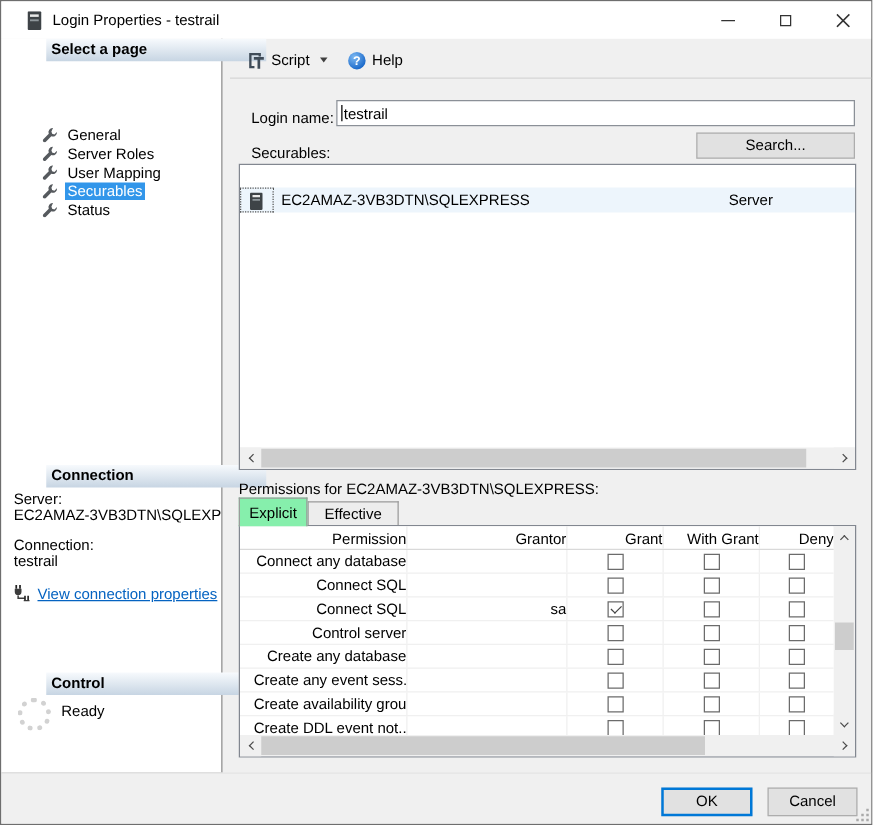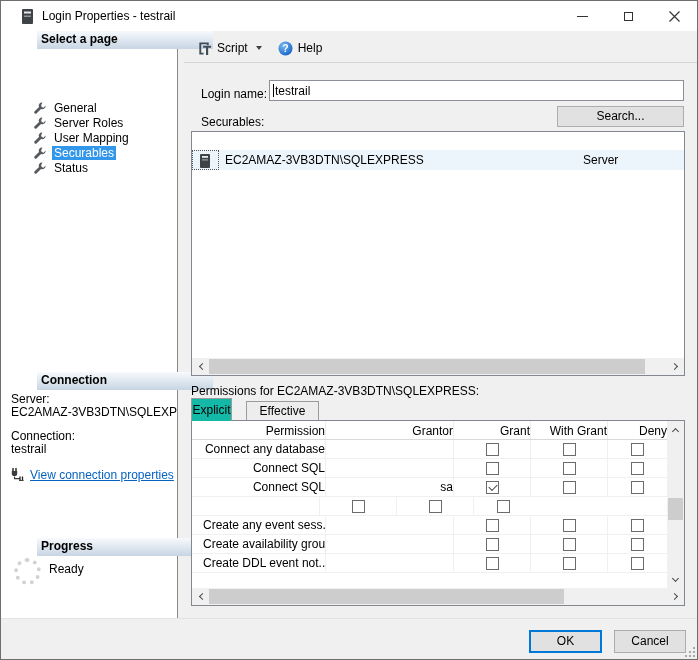--- a/index.html
+++ b/index.html
@@ -79,22 +79,22 @@
   .sb-thumb { position: absolute; background: #cdcdcd; }
   .chev { display: inline-block; width: 5px; height: 5px; border-right: 1.4px solid #4a4a4a;
           border-bottom: 1.4px solid #4a4a4a; }
   .chev.up { transform: rotate(-135deg); margin-top: 3px; }
   .chev.down { transform: rotate(45deg); margin-top: -2px; }
   .chev.left { transform: rotate(135deg); margin-left: 3px; }
   .chev.right { transform: rotate(-45deg); margin-left: -2px; }
 
   .perm-label { position: absolute; left: 7px; top: 353px; white-space: nowrap; }
   .tab { position: absolute; text-align: center; border: 1px solid #9b9b9b; border-bottom: none; }
-  .tab-active { left: 7px; top: 367px; width: 41px; height: 23px; line-height: 22px;
-                background: #14b8a6; z-index: 3; }
+  .tab-active { left: 7px; top: 367px; width: 55px; height: 23px; line-height: 22px;
+                background: #86efac; z-index: 3; }
   .tab-inactive { left: 62px; top: 370px; width: 73px; height: 20px; line-height: 18px;
                   background: #ededed; z-index: 1; }
 
   
   .pgrid { position: absolute; left: 7px; top: 389px; width: 494px; height: 186px;
            background: #fff; border: 1px solid #828790; z-index: 2; text-align: right; }
   .pgrid-head { position: absolute; left: 0; top: 0; height: 19px; width: 475px; display: flex;
                 border-bottom: 1px solid #d9d9d9; background: #fff; }
   .phc { border-right: 1px solid #ededed; padding: 3px 0 0 11px; white-space: nowrap; overflow: hidden; }
   .pgrid-body { position: absolute; left: 0; top: 19px; width: 475px; height: 148px; overflow: hidden; }
@@ -192,21 +192,21 @@
           <path d="M2 0 v3 M5 0 v3" stroke="#222" stroke-width="1.4"></path>
           <path d="M0.8 3 h5.4 v2.4 a2.7 2.7 0 0 1 -5.4 0 z" fill="#3c3c3c"></path>
           <path d="M3.5 8.4 v2.2 h5.5" stroke="#3c3c3c" stroke-width="1.2" fill="none"></path>
           <path d="M9 8.6 v4 M11.5 8.6 v4" stroke="#222" stroke-width="1.3"></path>
           <path d="M8 12.8 h4.6" stroke="#3c3c3c" stroke-width="1.5"></path>
         </svg>
         <a class="link" href="#">View connection properties</a>
       </div>
     </div>
 
-    <div class="sec-header hdr-prog">Progress</div>
+    <div class="sec-header hdr-prog">Control</div>
     <div class="spinner"></div>
     <div class="ready-text">Ready</div>
   </div>
 
   <div class="content">
     <div class="toolbar">
       <div class="tool-btn">
         <svg width="15" height="15" viewBox="0 0 16 16">
           <path d="M2.5 1.5 h10 v3 h-2 v-1 h-6 v9 h2.5 v2 h-4.5 z" fill="#3f4c59"></path>
           <path d="M6.5 5 h8.5 v2.2 h-3.1 v7.8 h-2.3 v-7.8 h-3.1 z" fill="#3f4c59"></path>
@@ -309,20 +309,34 @@
               <span class="cb checked"></span>
             </div>
             <div class="pc c-wgrant cbcell">
               <span class="cb"></span>
             </div>
             <div class="pc c-deny cbcell">
               <span class="cb"></span>
             </div>
           </div>
           <div class="prow">
+            <div class="pc c-perm">Control server</div>
+            <div class="pc c-grantor"></div>
+            <div class="pc c-grant cbcell">
+              <span class="cb"></span>
+            </div>
+            <div class="pc c-wgrant cbcell">
+              <span class="cb"></span>
+            </div>
+            <div class="pc c-deny cbcell">
+              <span class="cb"></span>
+            </div>
+          </div>
+          <div class="prow">
+            <div class="pc c-perm">Create any database</div>
             <div class="pc c-grantor"></div>
             <div class="pc c-grant cbcell">
               <span class="cb"></span>
             </div>
             <div class="pc c-wgrant cbcell">
               <span class="cb"></span>
             </div>
             <div class="pc c-deny cbcell">
               <span class="cb"></span>
             </div>

